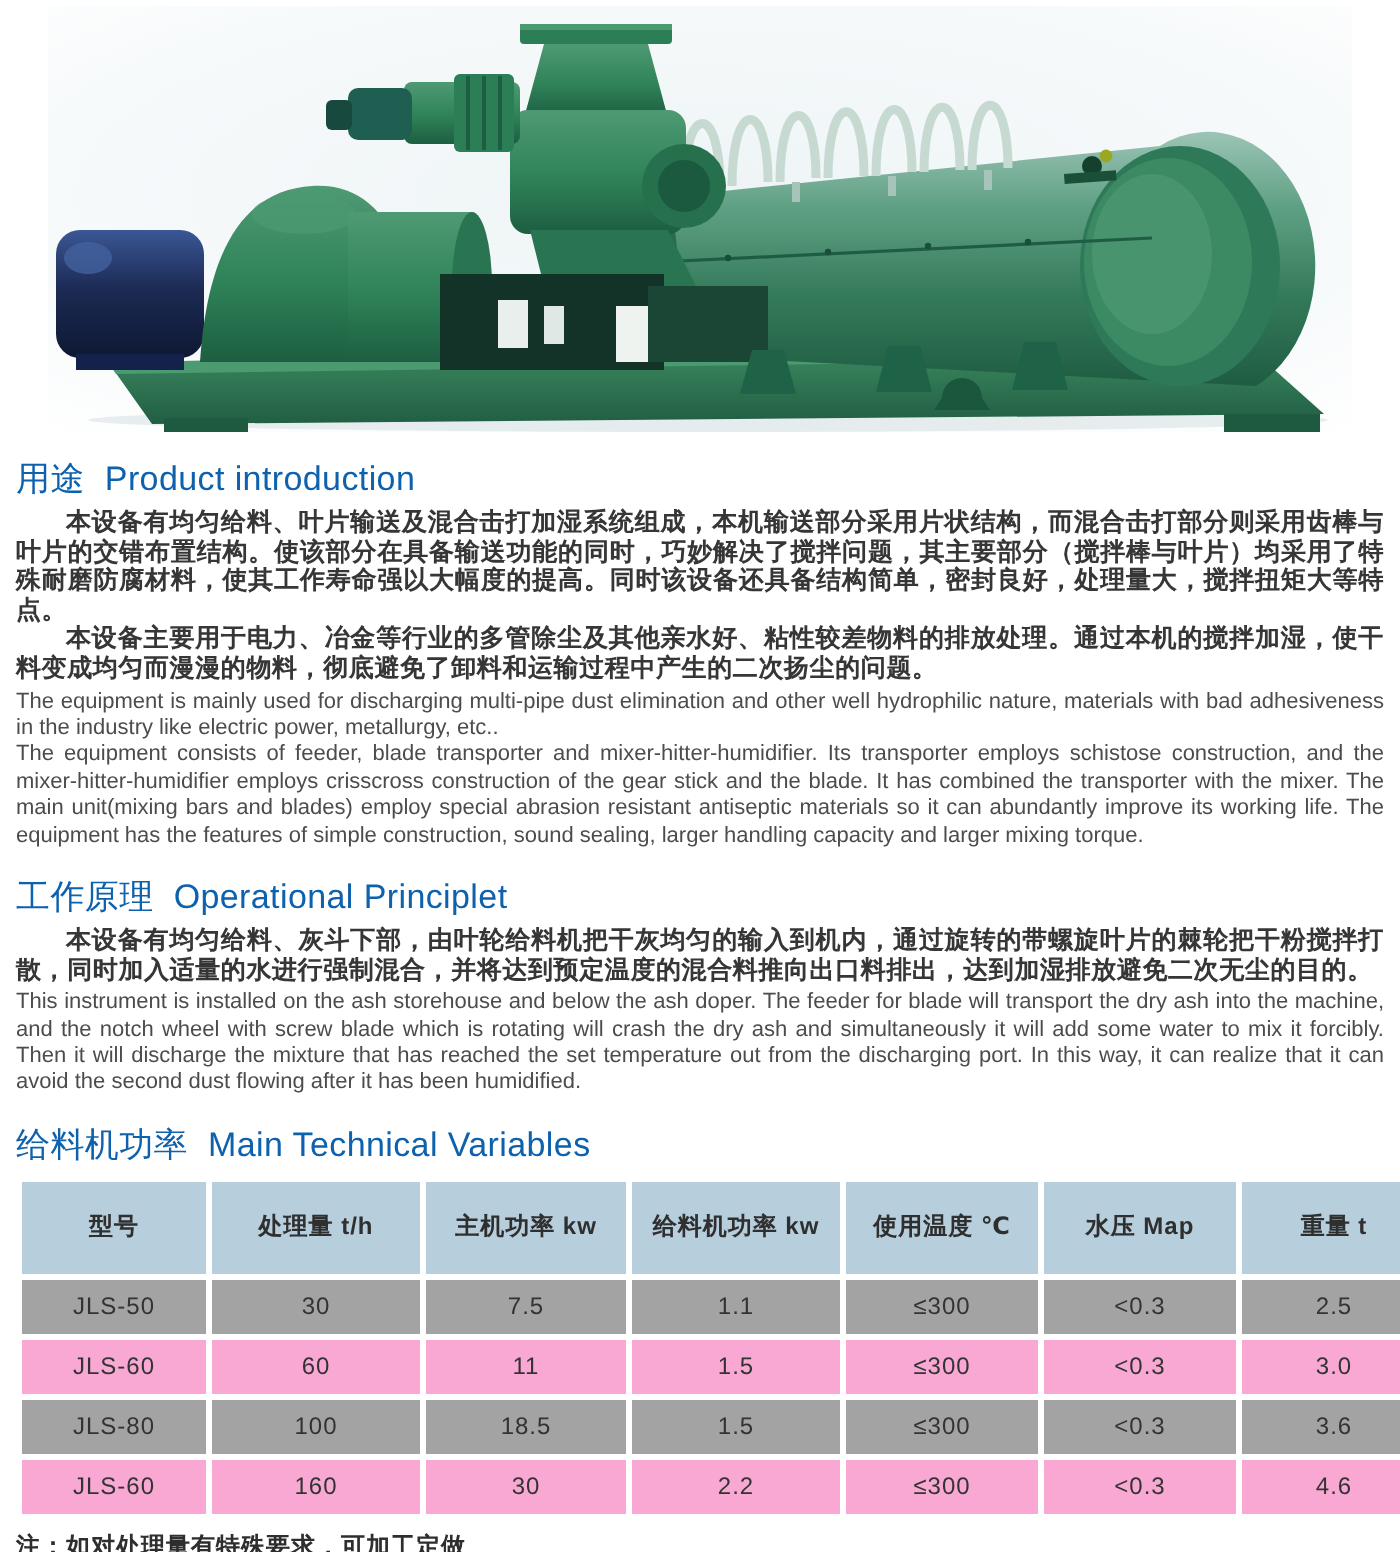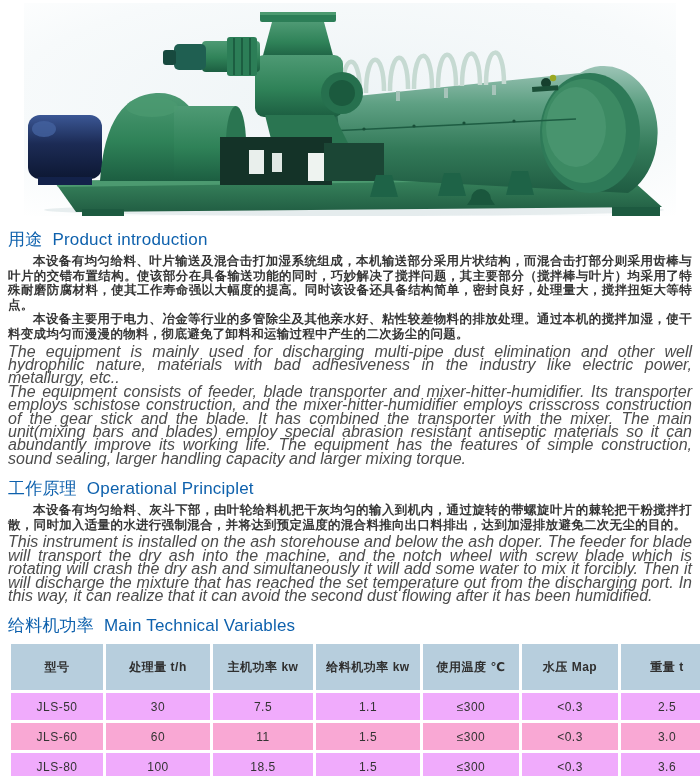--- a/index.html
+++ b/index.html
@@ -23,38 +23,38 @@
   .sec-title .zh { margin-right:10px; }
 
   
   .zh-para {
     font-size:12.5px; line-height:14.6px; color:#363636; font-weight:600;
     text-indent:2em; text-align:justify; letter-spacing:0.3px;
   }
   .zh-block { margin-top:3px; }
   .en-block { margin-top:3px; }
   .en-para {
-    font-size:16px; line-height:13.4px; color:#4c4c4c; text-align:justify;font-style:italic;
+    font-size:11px; line-height:13.4px; color:#4c4c4c; text-align:justify;
   }
 
   
   .spec-table {
     width:684px; margin-top:4px;
     border-collapse:separate; border-spacing:3px;
     table-layout:fixed; font-size:12px;
   }
   .spec-table th {
     background:#b7cedd; height:46px; font-weight:600; color:#2f2f2f;
     text-align:center; vertical-align:middle; letter-spacing:0.5px;margin-left:16px;
   }
   .spec-table td {
     height:27px; text-align:center; vertical-align:middle; color:#333;
     letter-spacing:0.5px;
   }
-  tr.row-light td { background:#f0abfc; }
+  tr.row-light td { background:#a3a3a3; }
   tr.row-dark  td { background:#f9a8d4; }
 
   .note {
     margin-top:5px; font-size:12px; font-weight:bold; color:#2e2e2e;
     letter-spacing:0.5px;
   }
 </style>
 </head>
 <body>
 

